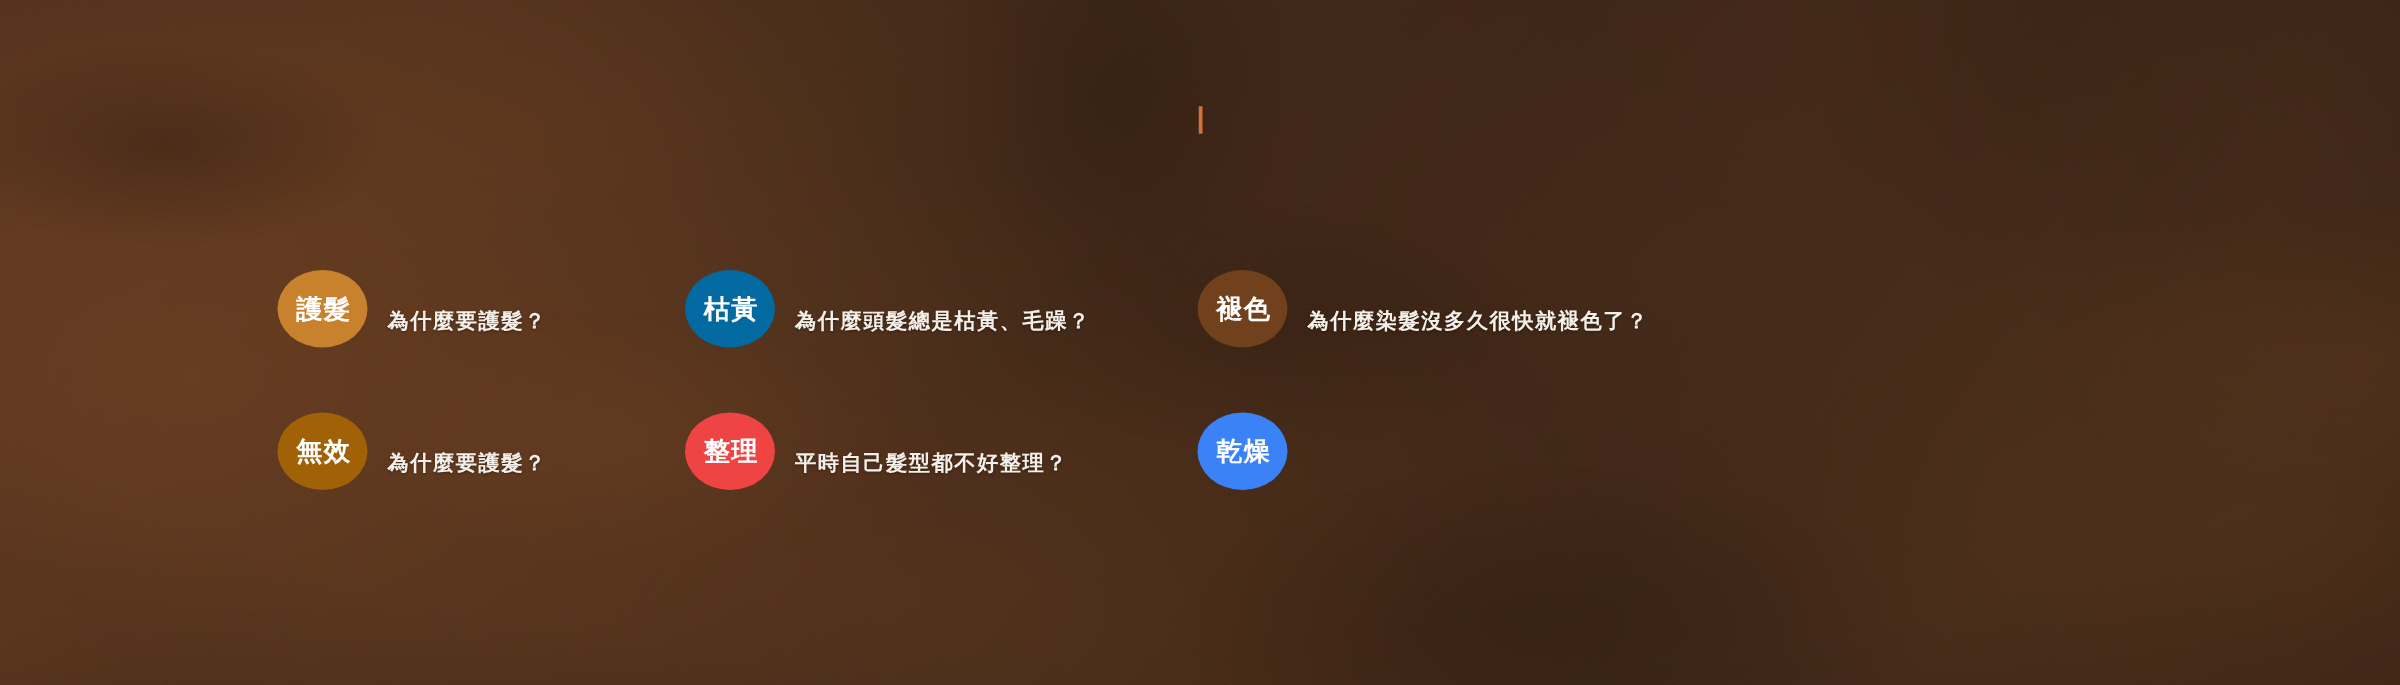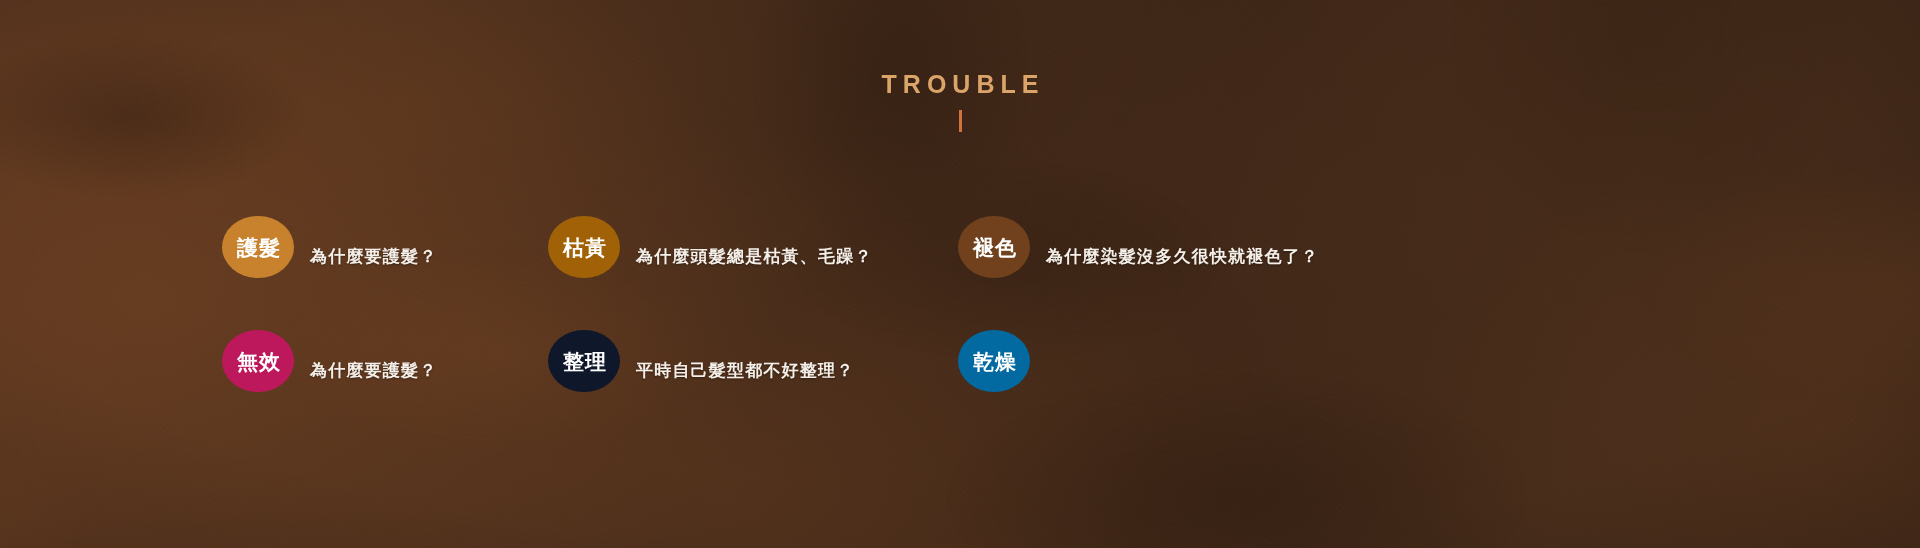--- a/index.html
+++ b/index.html
@@ -160,50 +160,49 @@
 <div class="stage">
 
   <div class="bg-base"></div>
   <div class="bg-mottle"></div>
   <div class="bg-noise"></div>
   <div class="bg-vignette"></div>
 
   <div class="content">
 
     <div class="heading">
-      <h2 class="title">TROUBLE</h2>
       <div class="divider"></div>
     </div>
 
     <div class="items">
 
       <div class="item">
         <span class="badge" style="background-color: rgb(200, 130, 46);">護髮</span>
         <span class="q-text">為什麼要護髮？</span>
       </div>
 
       <div class="item">
-        <span class="badge" style="background-color: #a16207;">枯黃</span>
+        <span class="badge" style="background-color: #0369a1;">枯黃</span>
         <span class="q-text">為什麼頭髮總是枯黃、毛躁？</span>
       </div>
 
       <div class="item">
         <span class="badge" style="background-color: rgb(112, 65, 28);">褪色</span>
         <span class="q-text">為什麼染髮沒多久很快就褪色了？</span>
       </div>
 
       <div class="item">
-        <span class="badge" style="background-color: #be185d; text-align: right;">無效</span>
+        <span class="badge" style="background-color: #a16207; text-align: right;">無效</span>
         <span class="q-text">為什麼要護髮？</span>
       </div>
 
       <div class="item">
-        <span class="badge" style="background-color: #0f172a;">整理</span>
+        <span class="badge" style="background-color: #ef4444;">整理</span>
         <span class="q-text">平時自己髮型都不好整理？</span>
       </div>
 
       <div class="item">
-        <span class="badge" style="background-color: #0369a1;">乾燥</span>
+        <span class="badge" style="background-color: #3b82f6;">乾燥</span>
       </div>
 
     </div>
   </div>
 </div>
 
 </body></html>

